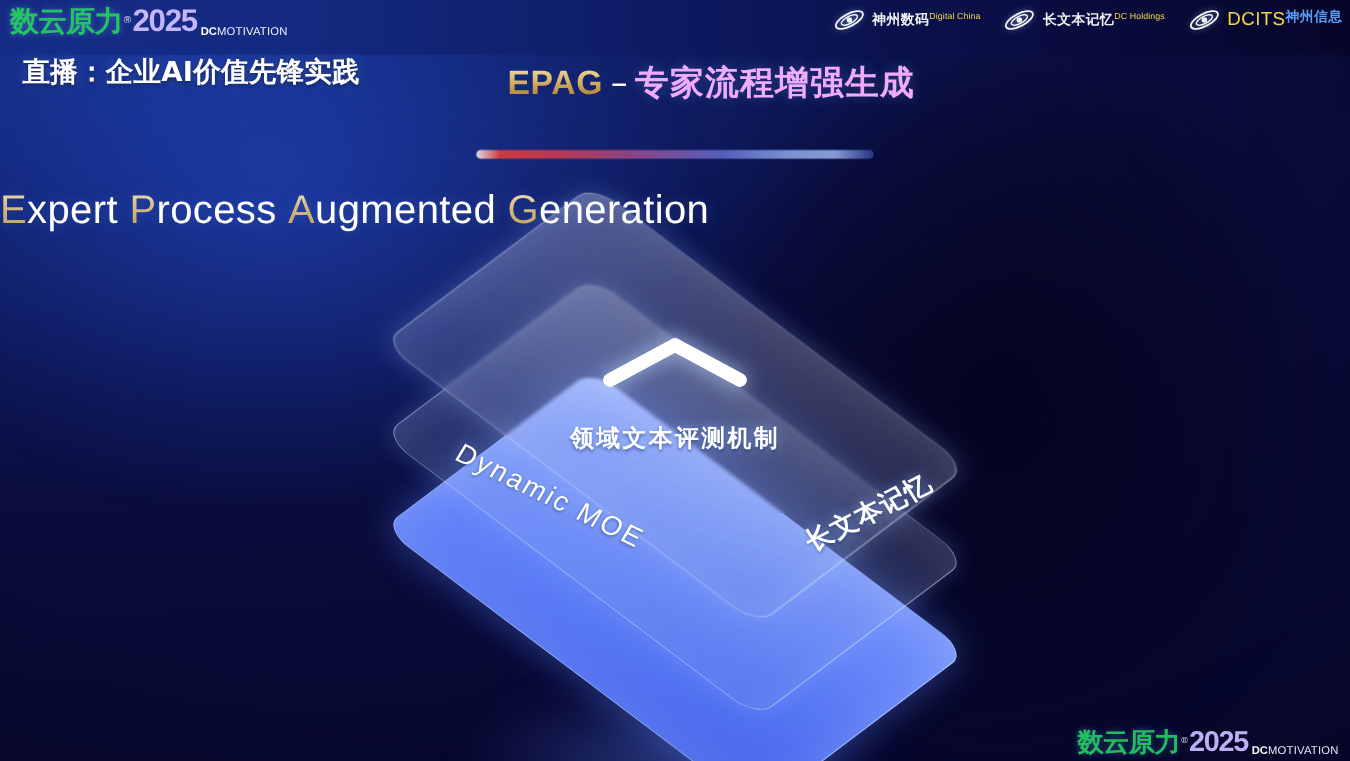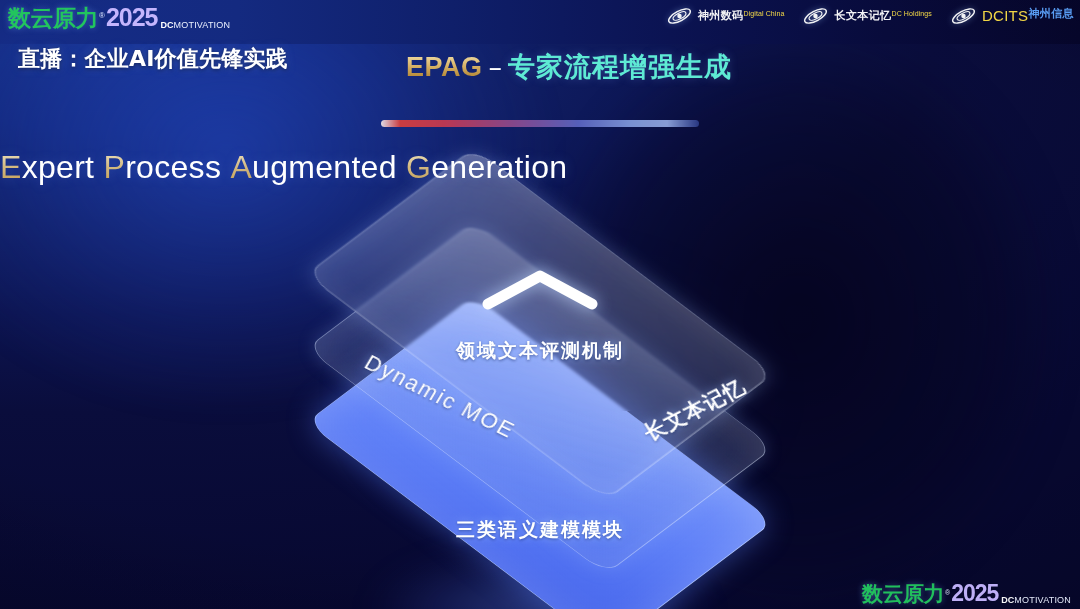--- a/index.html
+++ b/index.html
@@ -104,21 +104,21 @@
     white-space:nowrap;
     padding-left:58px;
   }
   .headline .epag{
     font-family:"Liberation Sans",sans-serif;
     background:linear-gradient(180deg,#f6e6b4 0%, #d8b469 45%, #b98e3d 78%, #e6cf96 100%);
     -webkit-background-clip:text; background-clip:text; color:transparent;
     letter-spacing:.5px;
   }
   .headline .dash{ color:#ffffff; font-weight:400; padding:0 6px; }
-  .headline .cn{ color:#5eead4; letter-spacing:1px; text-shadow:0 0 10px rgba(120,160,255,.3);text-align:right; }
+  .headline .cn{ color:#f0abfc; letter-spacing:1px; text-shadow:0 0 10px rgba(120,160,255,.3);text-align:right; }
 
   .rule{
     position:absolute; left:50%; top:120px; transform:translateX(-50%);
     width:318px; height:7px; border-radius:4px; z-index:8;
     background:linear-gradient(90deg,#e8e4ea 0%, #d33f3f 6%, #c23a52 20%, #8b4a8e 42%, #5a64c0 62%, #7f97d8 78%, #8fa5dd 90%, #2a3a86 100%);
     filter:blur(.4px);
     opacity:.95;
   }
 
   .subhead{
@@ -299,21 +299,20 @@
 
   <div class="subhead"><span class="cap">E</span><span>xpert</span>&nbsp;<span class="cap">P</span><span>rocess</span>&nbsp;<span class="cap">A</span><span>ugmented</span>&nbsp;<span class="cap">G</span><span>eneration</span></div>
 
   <div class="stack">
 
     <div class="plate-glow"></div>
 
     <div class="plate-wrap">
       <div class="plate plate-bot"></div>
     </div>
-    <div class="cap-text cap-bot">三类语义建模模块</div>
 
     <div class="plate-wrap">
       <div class="plate plate-mid"></div>
     </div>
     <div class="cap-text cap-left">Dynamic MOE</div>
     <div class="cap-text cap-right">长文本记忆</div>
 
     <div class="plate-wrap">
       <div class="plate plate-top"></div>
     </div>

